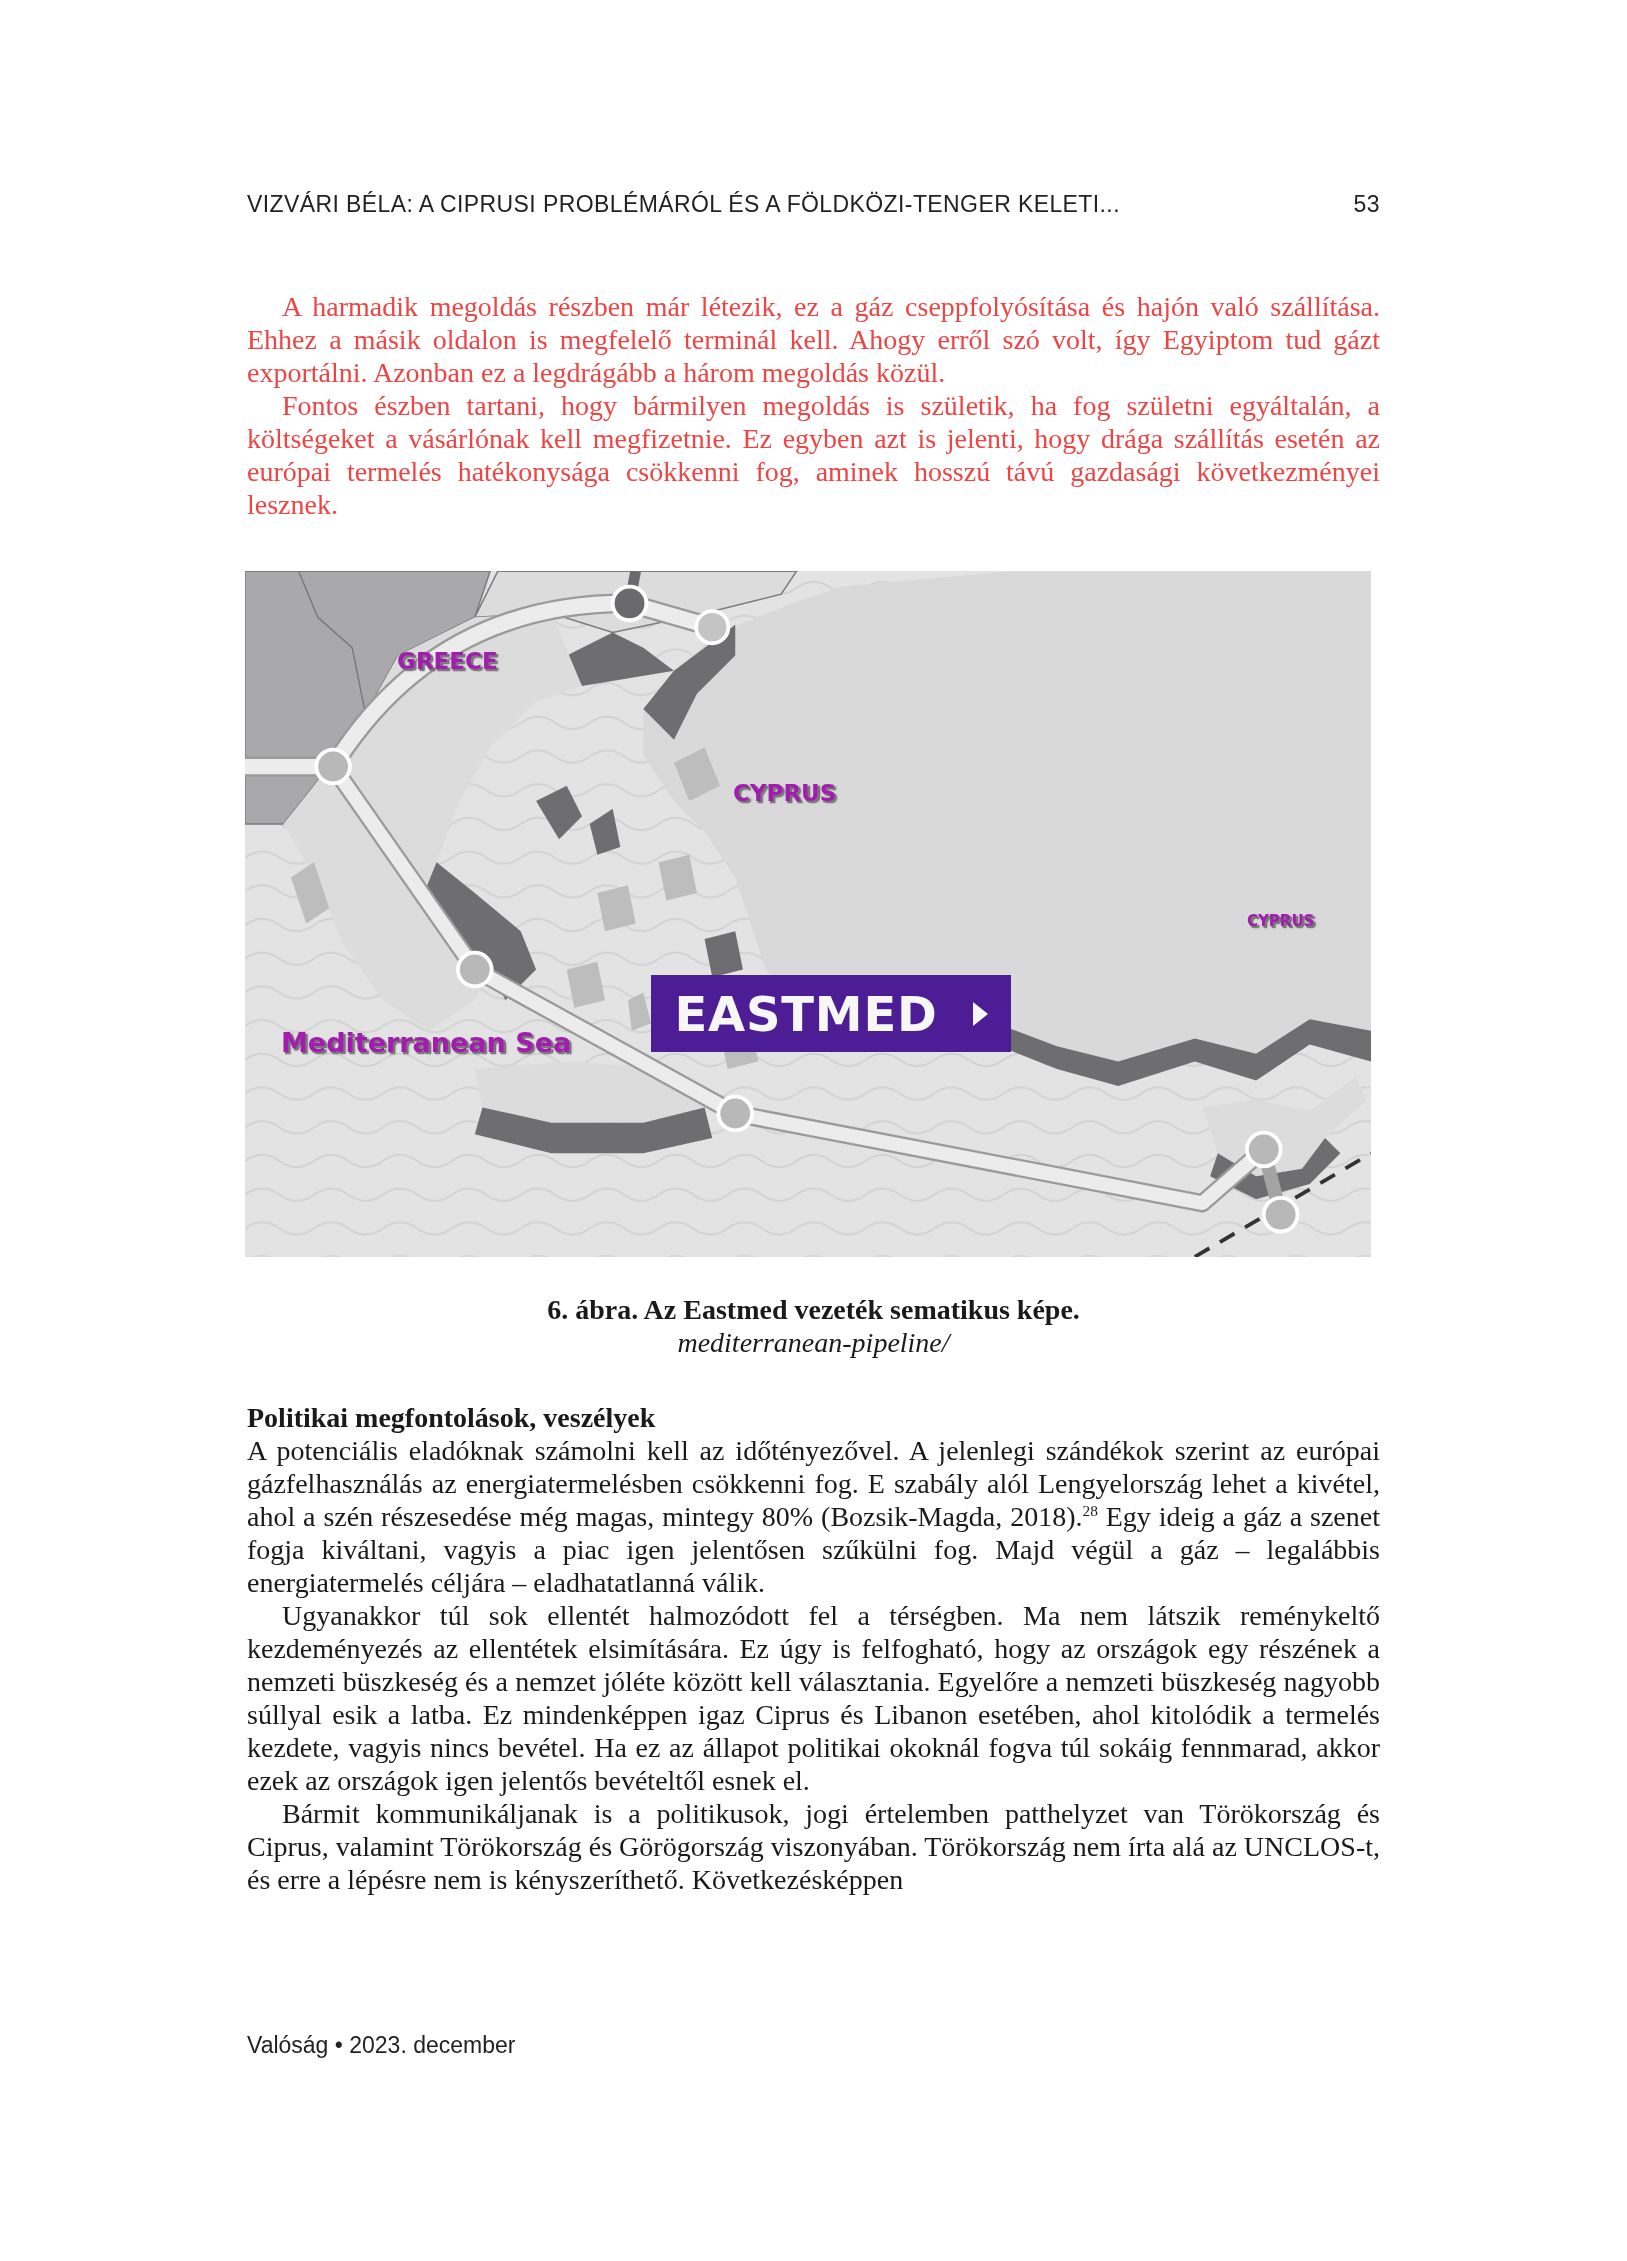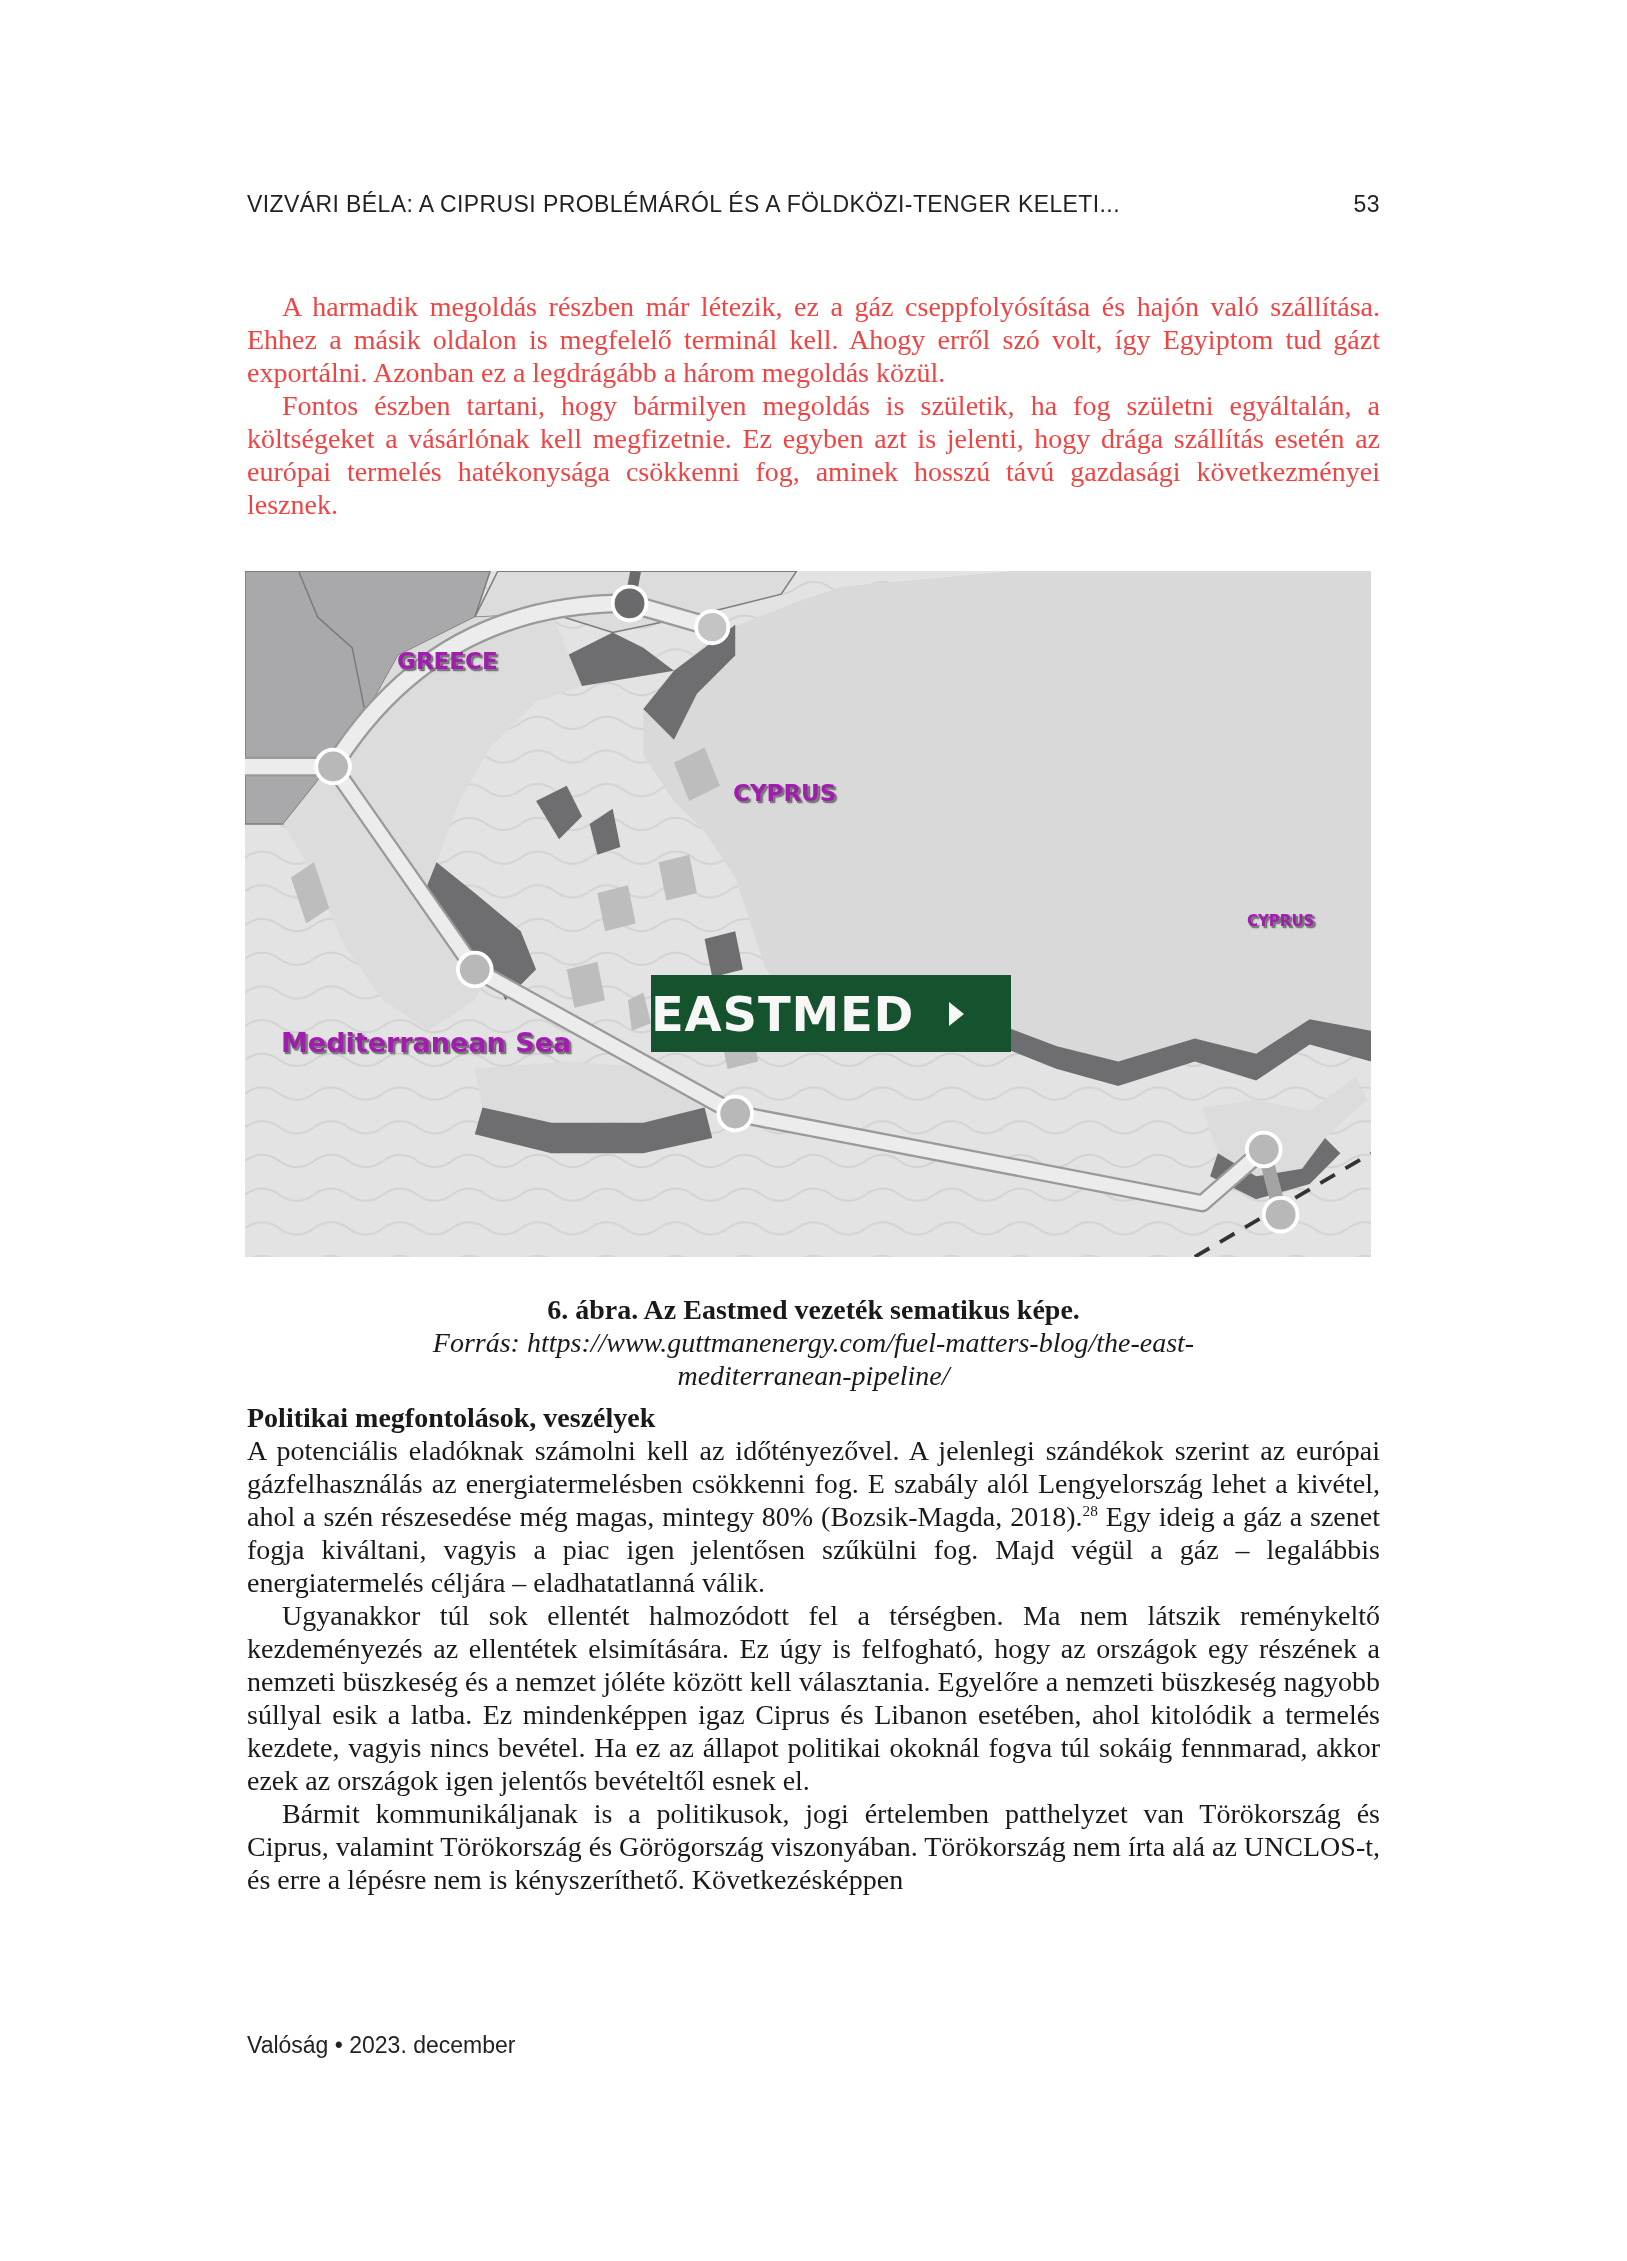--- a/index.html
+++ b/index.html
@@ -22,21 +22,21 @@
     background:#e3e3e4;
   }
   .figure svg { position:absolute; left:0; top:0; }
   .map-label {
     position:absolute; font-family:"DejaVu Sans", sans-serif; font-weight:bold; color:#a21caf;
     text-shadow: 1.5px 1.5px 0 #7a7a7a, 2.3px 2.3px 1.5px #555;
     white-space:nowrap;
   }
   .eastmed-banner {
     position:absolute; left:406px; top:404px; width:360px; height:77px;
-    background:#14532d; display:flex; align-items:center; gap:35px;
+    background:#4c1d95; display:flex; align-items:center; justify-content:center; gap:35px;
   }
   .eastmed-text { font-family:"DejaVu Sans", sans-serif; font-weight:bold; font-size:48px; color:#f7f7f7; letter-spacing:0.8px; }
   .play-icon { width:0; height:0; border-top:12.3px solid transparent; border-bottom:12.3px solid transparent; border-left:15.3px solid #f7f7f7; }
   .caption {
     position:absolute; left:247px; top:1261px; width:1133px; text-align:center;
     font-family:"Liberation Serif", serif; font-size:28px; line-height:33px;
   }
   .caption-title { font-weight:bold;margin-top:32px; }
   .caption-source { font-style:italic; }
   .section {
@@ -128,21 +128,20 @@
   <span class="map-label" style="left:1002px; top:341px; font-size:15px;">CYPRUS</span>
   <span class="map-label" style="left:36px; top:456px; font-size:27px;">Mediterranean Sea</span>
   <div class="eastmed-banner">
     <span class="eastmed-text">EASTMED</span>
     <span class="play-icon"></span>
   </div>
 </div>
 
 <div class="caption">
   <div class="caption-title">6. ábra. Az Eastmed vezeték sematikus képe.</div>
-  <div class="caption-source">Forrás: https://www.guttmanenergy.com/fuel-matters-blog/the-east-</div>
   <div class="caption-source">mediterranean-pipeline/</div>
 </div>
 
 <div class="section">
   <h2>Politikai megfontolások, veszélyek</h2>
   <p><span>A potenciális eladóknak számolni kell az időtényezővel. A jelenlegi szándékok szerint az európai gázfelhasználás az energiatermelésben csökkenni fog. E szabály alól Lengyelország lehet a kivétel, ahol a szén részesedése még magas, mintegy 80% (Bozsik-Magda, 2018).</span><sup>28</sup><span> Egy ideig a gáz a szenet fogja kiváltani, vagyis a piac igen jelentősen szűkülni fog. Majd végül a gáz – legalábbis energiatermelés céljára – eladhatatlanná válik.</span></p>
   <p class="indent">Ugyanakkor túl sok ellentét halmozódott fel a térségben. Ma nem látszik reménykeltő kezdeményezés az ellentétek elsimítására.  Ez úgy is felfogható, hogy az országok egy részének a nemzeti büszkeség és a nemzet jóléte között kell választania. Egyelőre a nemzeti büszkeség nagyobb súllyal esik a latba. Ez mindenképpen igaz Ciprus és Libanon esetében, ahol kitolódik a termelés kezdete, vagyis nincs bevétel. Ha ez az állapot politikai okoknál fogva túl sokáig fennmarad, akkor ezek az országok igen jelentős bevételtől esnek el.</p>
   <p class="indent">Bármit kommunikáljanak is a politikusok, jogi értelemben patthelyzet van Törökország és Ciprus, valamint Törökország és Görögország viszonyában. Törökország nem írta alá az UNCLOS-t, és erre a lépésre nem is kényszeríthető. Következésképpen</p>
 </div>
 

